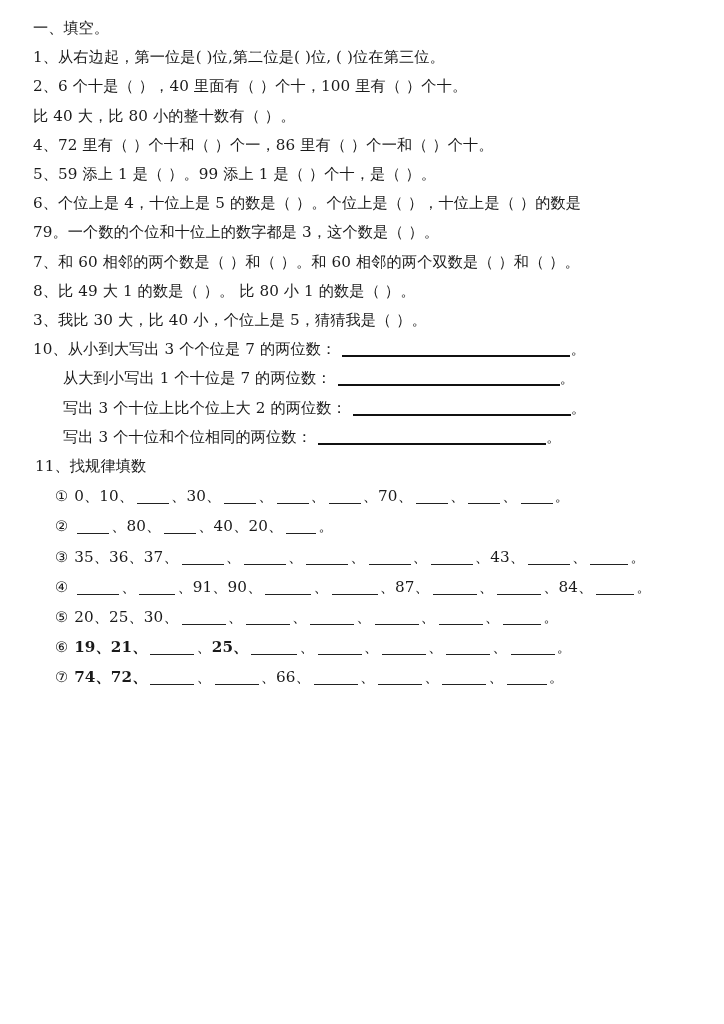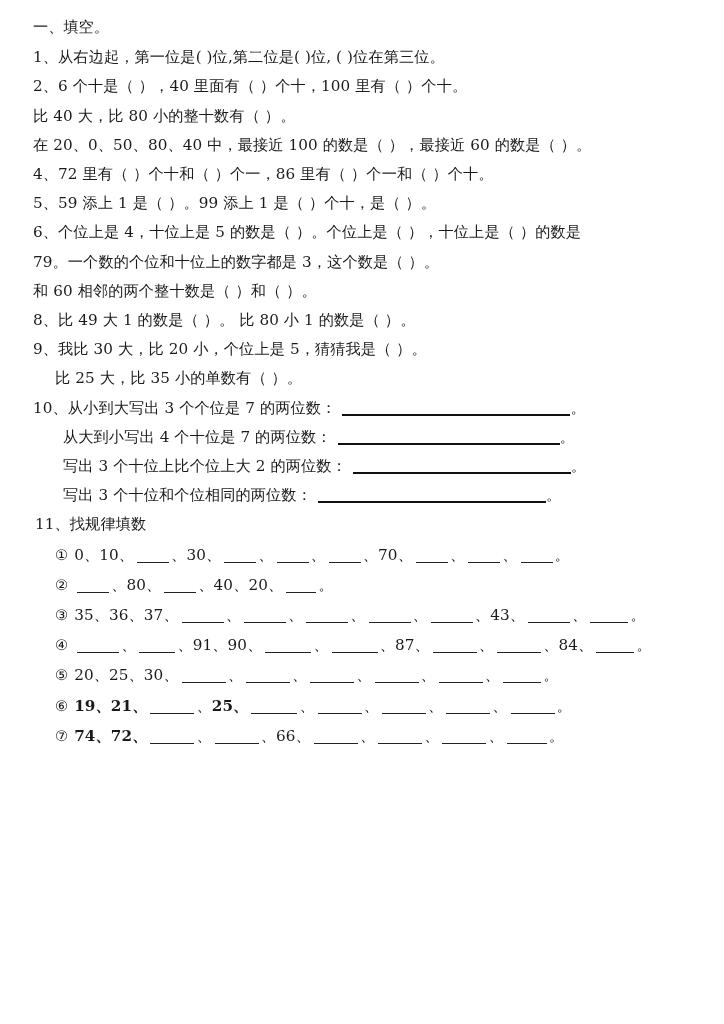--- a/index.html
+++ b/index.html
@@ -44,21 +44,20 @@
     font-size: 15.2px;
     line-height: 29.2px;
     white-space: nowrap;
     letter-spacing: 0.1px;
   }
   .ind1 { padding-left: 22px; }
   .ind2 { padding-left: 30px; }
   .sec-head {
     font-size: 15.2px;
     line-height: 29.2px;
-    font-family: Liberation Mono, monospace;
   }
   
   .rule {
     display: inline-block;
     vertical-align: -3px;
     border-bottom: 2.1px solid #111;
     height: 0;
   }
   
   .bl {
@@ -80,34 +79,32 @@
 
 
   <div class="body">
 
     <div class="sec-head">一、填空。</div>
 
     <div id="questions">
         <div class="ln">1、从右边起，第一位是(        )位,第二位是(        )位,  (        )位在第三位。</div>
         <div class="ln">2、6 个十是（        ），40 里面有（      ）个十，100 里有（        ）个十。</div>
         <div class="ln">比 40 大，比 80 小的整十数有（                            ）。</div>
-        <div class="ln">在 20、0、50、80、40 中，最接近 100 的数是（      ），最接近 60 的数是（       ）。</div>
         <div class="ln">4、72 里有（      ）个十和（       ）个一，86 里有（      ）个一和（      ）个十。</div>
         <div class="ln">5、59 添上 1 是（      ）。99 添上 1 是（      ）个十，是（      ）。</div>
         <div class="ln">6、个位上是 4，十位上是 5 的数是（      ）。个位上是（        ），十位上是（      ）的数是</div>
         <div class="ln">79。一个数的个位和十位上的数字都是 3，这个数是（      ）。</div>
-        <div class="ln">和 60 相邻的两个整十数是（      ）和（      ）。</div>
+        <div class="ln">7、和 60 相邻的两个数是（      ）和（      ）。和 60 相邻的两个双数是（      ）和（      ）。</div>
         <div class="ln">8、比 49 大 1 的数是（       ）。  比 80 小 1 的数是（      ）。</div>
-        <div class="ln">9、我比 30 大，比 20 小，个位上是 5，猜猜我是（        ）。</div>
-        <div class="ln ind1">比 25 大，比 35 小的单数有（                                      ）。</div>
+        <div class="ln">3、我比 30 大，比 40 小，个位上是 5，猜猜我是（        ）。</div>
       </div>
 
     <div id="q10">
         <div class="ln"><span>10、</span><span>从小到大写出 3 个个位是 7 的两位数：</span><span class="sp6"></span><span class="rule" style="width: 228px;"></span><span>。</span></div>
-        <div class="ln ind2"><span>从大到小写出 4 个十位是 7 的两位数：</span><span class="sp6"></span><span class="rule" style="width: 222px;"></span><span>。</span></div>
+        <div class="ln ind2"><span>从大到小写出 1 个十位是 7 的两位数：</span><span class="sp6"></span><span class="rule" style="width: 222px;"></span><span>。</span></div>
         <div class="ln ind2"><span>写出 3 个十位上比个位上大 2 的两位数：</span><span class="sp6"></span><span class="rule" style="width: 218px;"></span><span>。</span></div>
         <div class="ln ind2"><span>写出 3 个十位和个位相同的两位数：</span><span class="sp6"></span><span class="rule" style="width: 228px;"></span><span>。</span></div>
       </div>
 
     <div class="ln" style="padding-left:2px;">11、找规律填数</div>
 
     <div id="q11rows">
         <div class="ln ind1"><span class="circ">①</span><span class="sp6"></span><span>0</span><span>、</span><span>10</span><span>、</span><span class="bl" style="width: 32px; margin-left: 3px; margin-right: 2px;"></span><span>、</span><span>30</span><span>、</span><span class="bl" style="width: 32px; margin-left: 3px; margin-right: 2px;"></span><span>、</span><span class="bl" style="width: 32px; margin-left: 3px; margin-right: 2px;"></span><span>、</span><span class="bl" style="width: 32px; margin-left: 3px; margin-right: 2px;"></span><span>、</span><span>70</span><span>、</span><span class="bl" style="width: 32px; margin-left: 3px; margin-right: 2px;"></span><span>、</span><span class="bl" style="width: 32px; margin-left: 3px; margin-right: 2px;"></span><span>、</span><span class="bl" style="width: 32px; margin-left: 3px; margin-right: 2px;"></span><span>。</span></div>
         <div class="ln ind1"><span class="circ">②</span><span class="sp6"></span><span class="bl" style="width: 32px; margin-left: 3px; margin-right: 2px;"></span><span>、</span><span>80</span><span>、</span><span class="bl" style="width: 32px; margin-left: 3px; margin-right: 2px;"></span><span>、</span><span>40</span><span>、</span><span>20</span><span>、</span><span class="bl" style="width: 30px; margin-left: 3px; margin-right: 2px;"></span><span>。</span></div>
         <div class="ln ind1"><span class="circ">③</span><span class="sp6"></span><span>35</span><span>、</span><span>36</span><span>、</span><span>37</span><span>、</span><span class="bl" style="width: 42px; margin-left: 3px; margin-right: 2px;"></span><span>、</span><span class="bl" style="width: 42px; margin-left: 3px; margin-right: 2px;"></span><span>、</span><span class="bl" style="width: 42px; margin-left: 3px; margin-right: 2px;"></span><span>、</span><span class="bl" style="width: 42px; margin-left: 3px; margin-right: 2px;"></span><span>、</span><span class="bl" style="width: 42px; margin-left: 3px; margin-right: 2px;"></span><span>、</span><span>43</span><span>、</span><span class="bl" style="width: 42px; margin-left: 3px; margin-right: 2px;"></span><span>、</span><span class="bl" style="width: 38px; margin-left: 3px; margin-right: 2px;"></span><span>。</span></div>

